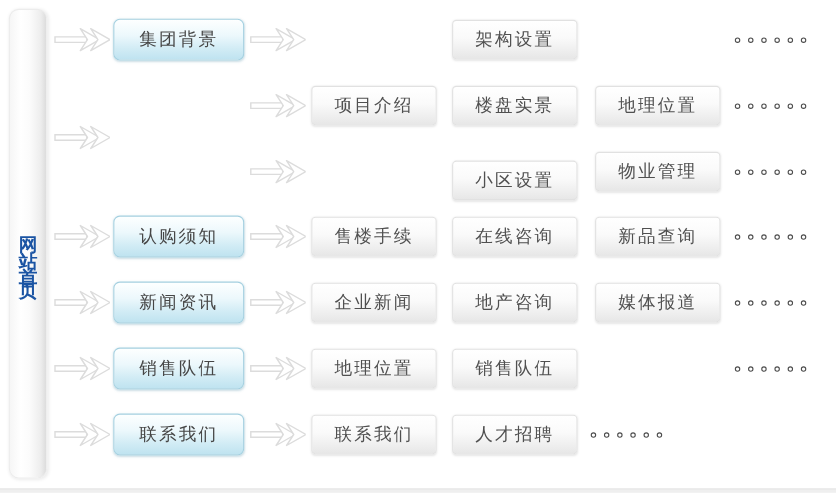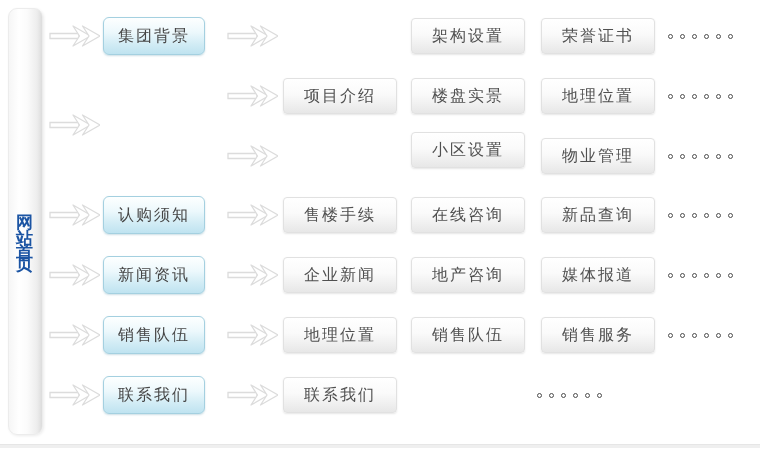--- a/index.html
+++ b/index.html
@@ -15,21 +15,21 @@
     display:flex;align-items:center;justify-content:center;
   }
   .home-text{
     writing-mode:vertical-rl;text-orientation:upright;
     color:#1b54a3;font-weight:bold;font-size:17px;letter-spacing:14px;
     padding-top:14px;
   }
 
   
   .lv1{
-    position:absolute;left:103px;width:102px;height:38px;box-sizing:border-box;
+    position:absolute;left:103px;width:119px;height:38px;box-sizing:border-box;
     border:1px solid #a4d0e0;border-radius:6px;
     background:linear-gradient(180deg,#fdffff 0%,#ecf8fc 40%,#d2ecf5 72%,#bfe3f0 100%);
     box-shadow:0 1px 2px rgba(110,160,180,0.35);
     color:#464646;font-size:16px;letter-spacing:2px;
     display:flex;align-items:center;justify-content:center;cursor:pointer;
   }
 
   
   .lv2{
     position:absolute;width:114px;height:36px;box-sizing:border-box;
@@ -79,21 +79,20 @@
         <use href="#flow-arrow"></use>
       </svg>
     </div>
   <div class="lv1" style="top:17px">集团背景</div>
   <div class="arrow a2" style="top:24px">
       <svg width="52" height="24">
         <use href="#flow-arrow"></use>
       </svg>
     </div>
   <div class="lv2 c2" style="top:18px">架构设置</div>
-  <div class="lv2 c3" style="top:18px">荣誉证书</div>
   <div class="dots" style="top:33px">
     <i class="dot"></i>
       <i class="dot"></i>
       <i class="dot"></i>
       <i class="dot"></i>
       <i class="dot"></i>
       <i class="dot"></i>
   </div>
 
   <div class="arrow a1" style="top:113px">
@@ -117,21 +116,21 @@
       <i class="dot"></i>
       <i class="dot"></i>
       <i class="dot"></i>
   </div>
 
   <div class="arrow a2" style="top:144px">
       <svg width="52" height="24">
         <use href="#flow-arrow"></use>
       </svg>
     </div>
-  <div class="lv2 c2" style="top:132px">小区设置</div>
+  <div class="lv2 c2" style="top:146px">小区设置</div>
   <div class="lv2 c3" style="top:138px">物业管理</div>
   <div class="dots" style="top:153px">
     <i class="dot"></i>
       <i class="dot"></i>
       <i class="dot"></i>
       <i class="dot"></i>
       <i class="dot"></i>
       <i class="dot"></i>
   </div>
 
@@ -187,21 +186,20 @@
       </svg>
     </div>
   <div class="lv1" style="top:316px">销售队伍</div>
   <div class="arrow a2" style="top:323px">
       <svg width="52" height="24">
         <use href="#flow-arrow"></use>
       </svg>
     </div>
   <div class="lv2 c1" style="top:317px">地理位置</div>
   <div class="lv2 c2" style="top:317px">销售队伍</div>
-  <div class="lv2 c3" style="top:317px">销售服务</div>
   <div class="dots" style="top:332px">
     <i class="dot"></i>
       <i class="dot"></i>
       <i class="dot"></i>
       <i class="dot"></i>
       <i class="dot"></i>
       <i class="dot"></i>
   </div>
 
   <div class="arrow a1" style="top:383px">
@@ -209,20 +207,21 @@
         <use href="#flow-arrow"></use>
       </svg>
     </div>
   <div class="lv1" style="top:376px">联系我们</div>
   <div class="arrow a2" style="top:383px">
       <svg width="52" height="24">
         <use href="#flow-arrow"></use>
       </svg>
     </div>
   <div class="lv2 c1" style="top:377px">联系我们</div>
+  <div class="lv2 c2" style="top:377px">人才招聘</div>
   <div class="dots last" style="top:392px">
     <i class="dot"></i>
       <i class="dot"></i>
       <i class="dot"></i>
       <i class="dot"></i>
       <i class="dot"></i>
       <i class="dot"></i>
   </div>
 
   <div class="divider"></div>

